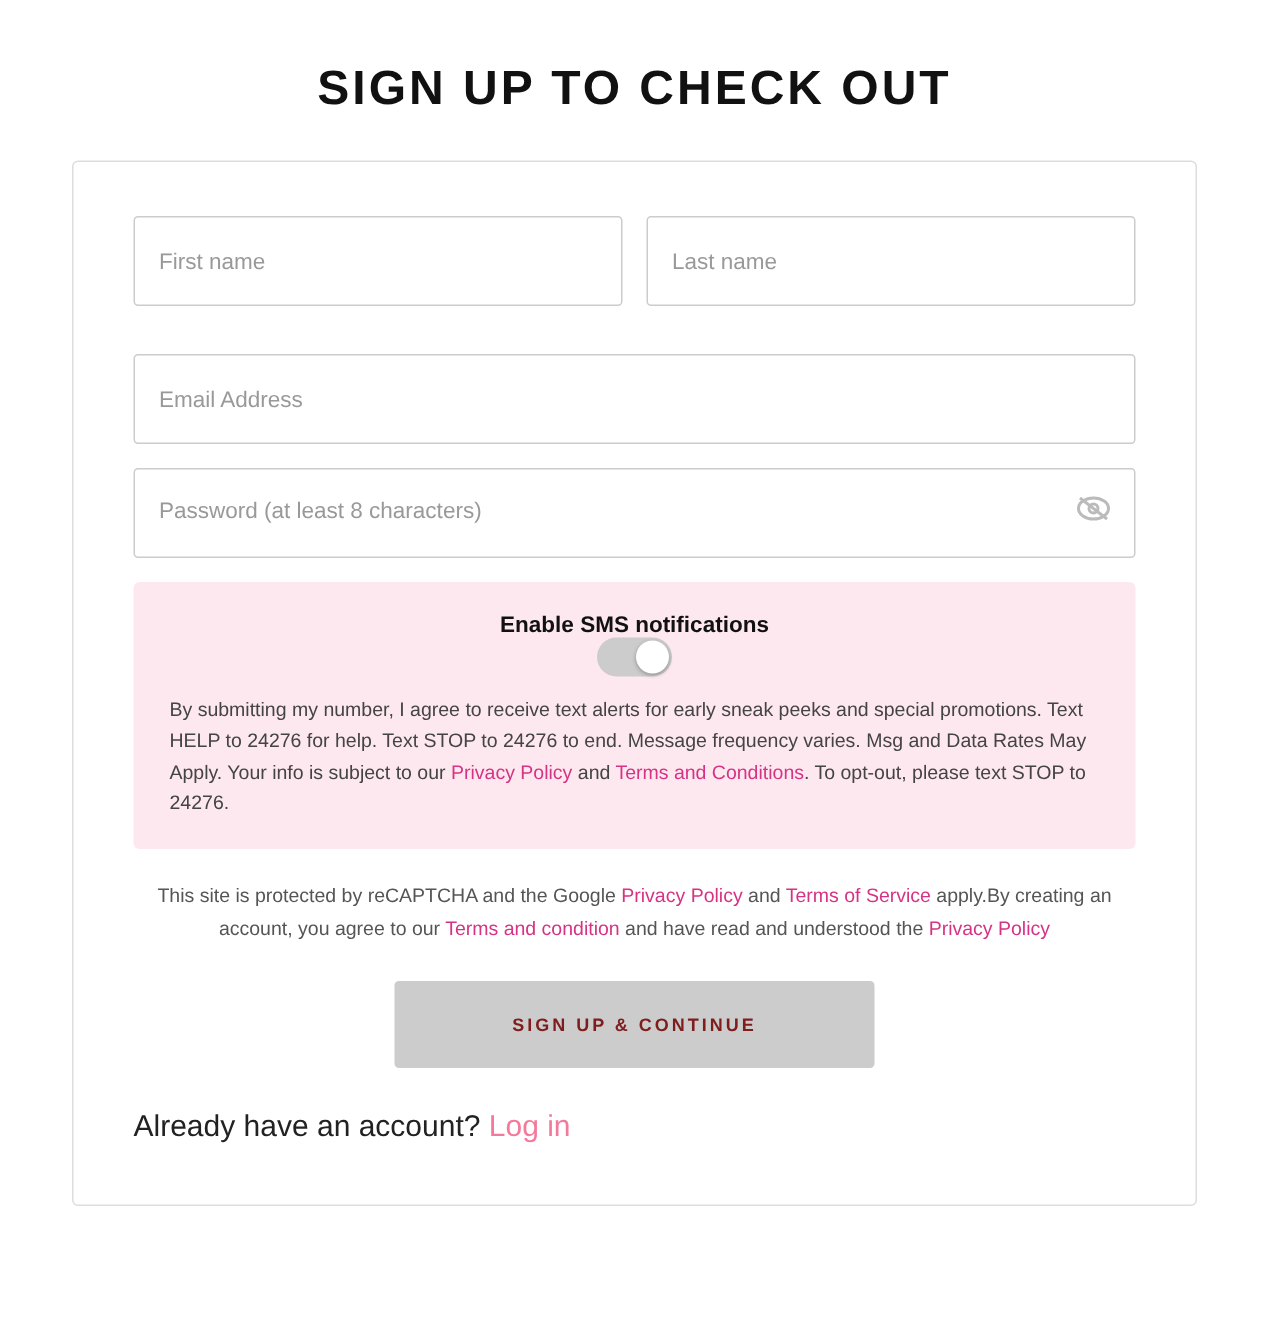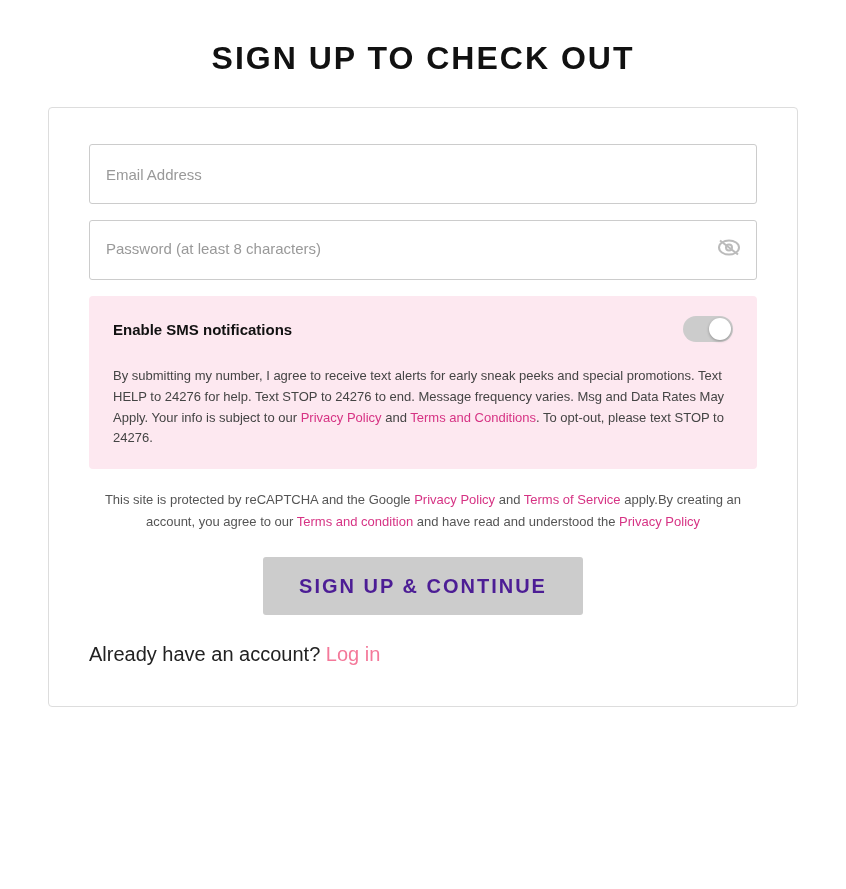--- a/index.html
+++ b/index.html
@@ -113,21 +113,22 @@
       border-radius: 4px;
       padding: 20px 24px;
       margin-bottom: 20px;
       margin-top: 8px;
     }
 
     .sms-header {
       display: flex;
       justify-content: space-between;
       align-items: center;
-      margin-bottom: 24px;
+      margin-bottom: 12px;
+      flex-direction: column;
     }
 
     .sms-title {
       font-weight: 700;
       font-size: 15px;
       color: #111;
     }
 
     .toggle {
       width: 50px;
@@ -175,24 +176,24 @@
       text-decoration: none;
     }
 
     .signup-button {
       display: block;
       width: 320px;
       height: 58px;
       background: #ccc;
       border: none;
       border-radius: 3px;
-      font-size: 20px;
+      font-size: 12px;
       font-weight: 700;
       letter-spacing: 2px;
-      color: #4c1d95;
+      color: #7f1d1d;
       text-transform: uppercase;
       cursor: pointer;
       margin: 0 auto 28px auto;
     }
 
     .login-row {
       text-align: left;
       font-size: 20px;
       color: #222;
     }
@@ -203,20 +204,28 @@
       font-weight: 500;
     }
   </style>
 </head>
 <body>
 
 <h1 class="page-title">SIGN UP TO CHECK OUT</h1>
 
 <div class="form-container">
 
+  <div class="name-row">
+    <div class="input-wrap">
+      <input type="text" placeholder="First name" style="">
+    </div>
+    <div class="input-wrap">
+      <input type="text" placeholder="Last name" style="">
+    </div>
+  </div>
 
   <div class="input-wrap full">
     <input type="email" placeholder="Email Address" style="">
   </div>
 
   <div class="password-wrap">
     <input type="password" placeholder="Password (at least 8 characters)" style="">
     <span class="eye-icon">
       <svg width="24" height="18" viewBox="0 0 24 18" fill="none" xmlns="http://www.w3.org/2000/svg">
         <ellipse cx="12" cy="9" rx="10" ry="7" stroke="#bbb" stroke-width="2"></ellipse>

